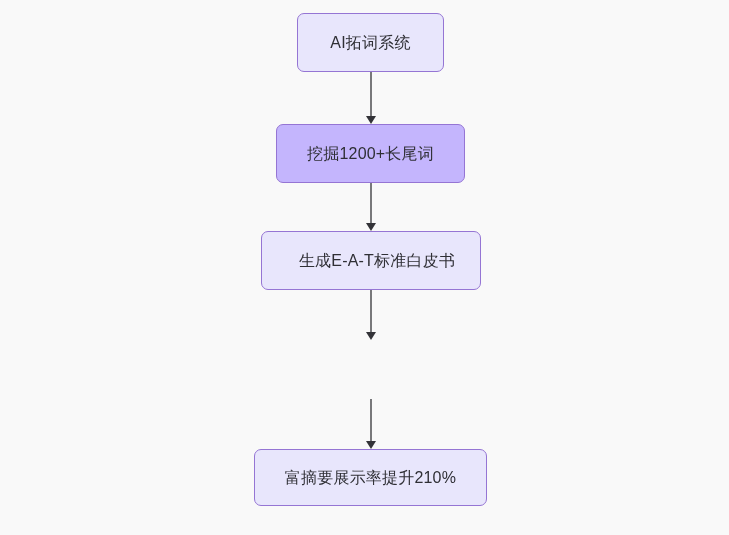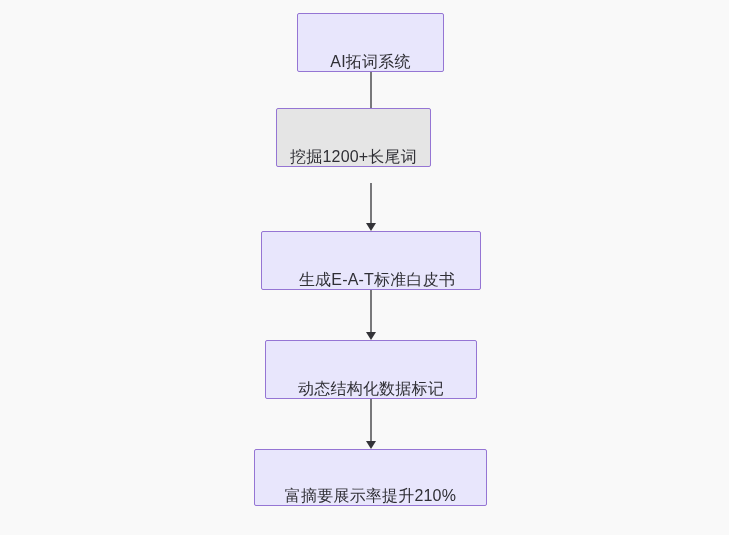--- a/index.html
+++ b/index.html
@@ -18,23 +18,23 @@
     position: relative;
     width: 729px;
     height: 535px;
     background: #f9f9f9;
   }
   .node {
     position: absolute;
     box-sizing: border-box;
     background: #e8e6fc;
     border: 1.6px solid #9575d4;
-    border-radius: 2px;
+    border-radius: 7px;
     display: flex;
-    align-items: flex-end;
+    align-items: center;
     justify-content: center;
     z-index: 2;
   }
   .node-label {
     font-size: 16px;
     line-height: 1.2;
     color: #2f2f35;
     letter-spacing: 0.2px;
     white-space: nowrap;
     text-align: center;
@@ -79,26 +79,23 @@
     <div class="edge-head" style="top: 42px; border-top-color: rgb(51, 51, 56);"></div>
   </div>
   <div class="edge" id="edge-3" style="left: 370px; top: 399px; width: 2px; height: 50px;">
     <div class="edge-line" style="height: 43px; background: rgb(120, 120, 123);"></div>
     <div class="edge-head" style="top: 42px; border-top-color: rgb(51, 51, 56);"></div>
   </div>
 
   <div class="node" id="node-0" style="left: 297px; top: 13px; width: 147px; height: 59px; background: rgb(232, 230, 252); border-color: rgb(149, 117, 212);">
     <span class="node-label" style="color: rgb(47, 47, 53);">AI拓词系统</span>
   </div>
-  <div class="node" id="node-1" style="left: 276px; top: 108px; width: 155px; height: 59px; background: #e5e5e5; border-color: rgb(149, 117, 212);">
+  <div class="node" id="node-1" style="left: 276px; top: 124px; width: 189px; height: 59px; background: #c4b5fd; border-color: rgb(149, 117, 212);">
     <span class="node-label" style="color: rgb(47, 47, 53);">挖掘1200+长尾词</span>
   </div>
   <div class="node" id="node-2" style="left: 261px; top: 231px; width: 220px; height: 59px; background: rgb(232, 230, 252); border-color: rgb(149, 117, 212); padding-left: 12px;">
     <span class="node-label" style="color: rgb(47, 47, 53);">生成E-A-T标准白皮书</span>
-  </div>
-  <div class="node" id="node-3" style="left: 265px; top: 340px; width: 212px; height: 59px; background: rgb(232, 230, 252); border-color: rgb(149, 117, 212);">
-    <span class="node-label" style="color: rgb(47, 47, 53);">动态结构化数据标记</span>
   </div>
   <div class="node" id="node-4" style="left: 254px; top: 449px; width: 233px; height: 57px; background: rgb(232, 230, 252); border-color: rgb(149, 117, 212);">
     <span class="node-label" style="color: rgb(47, 47, 53);">富摘要展示率提升210%</span>
   </div>
 
 </div>
 
 </body></html>

